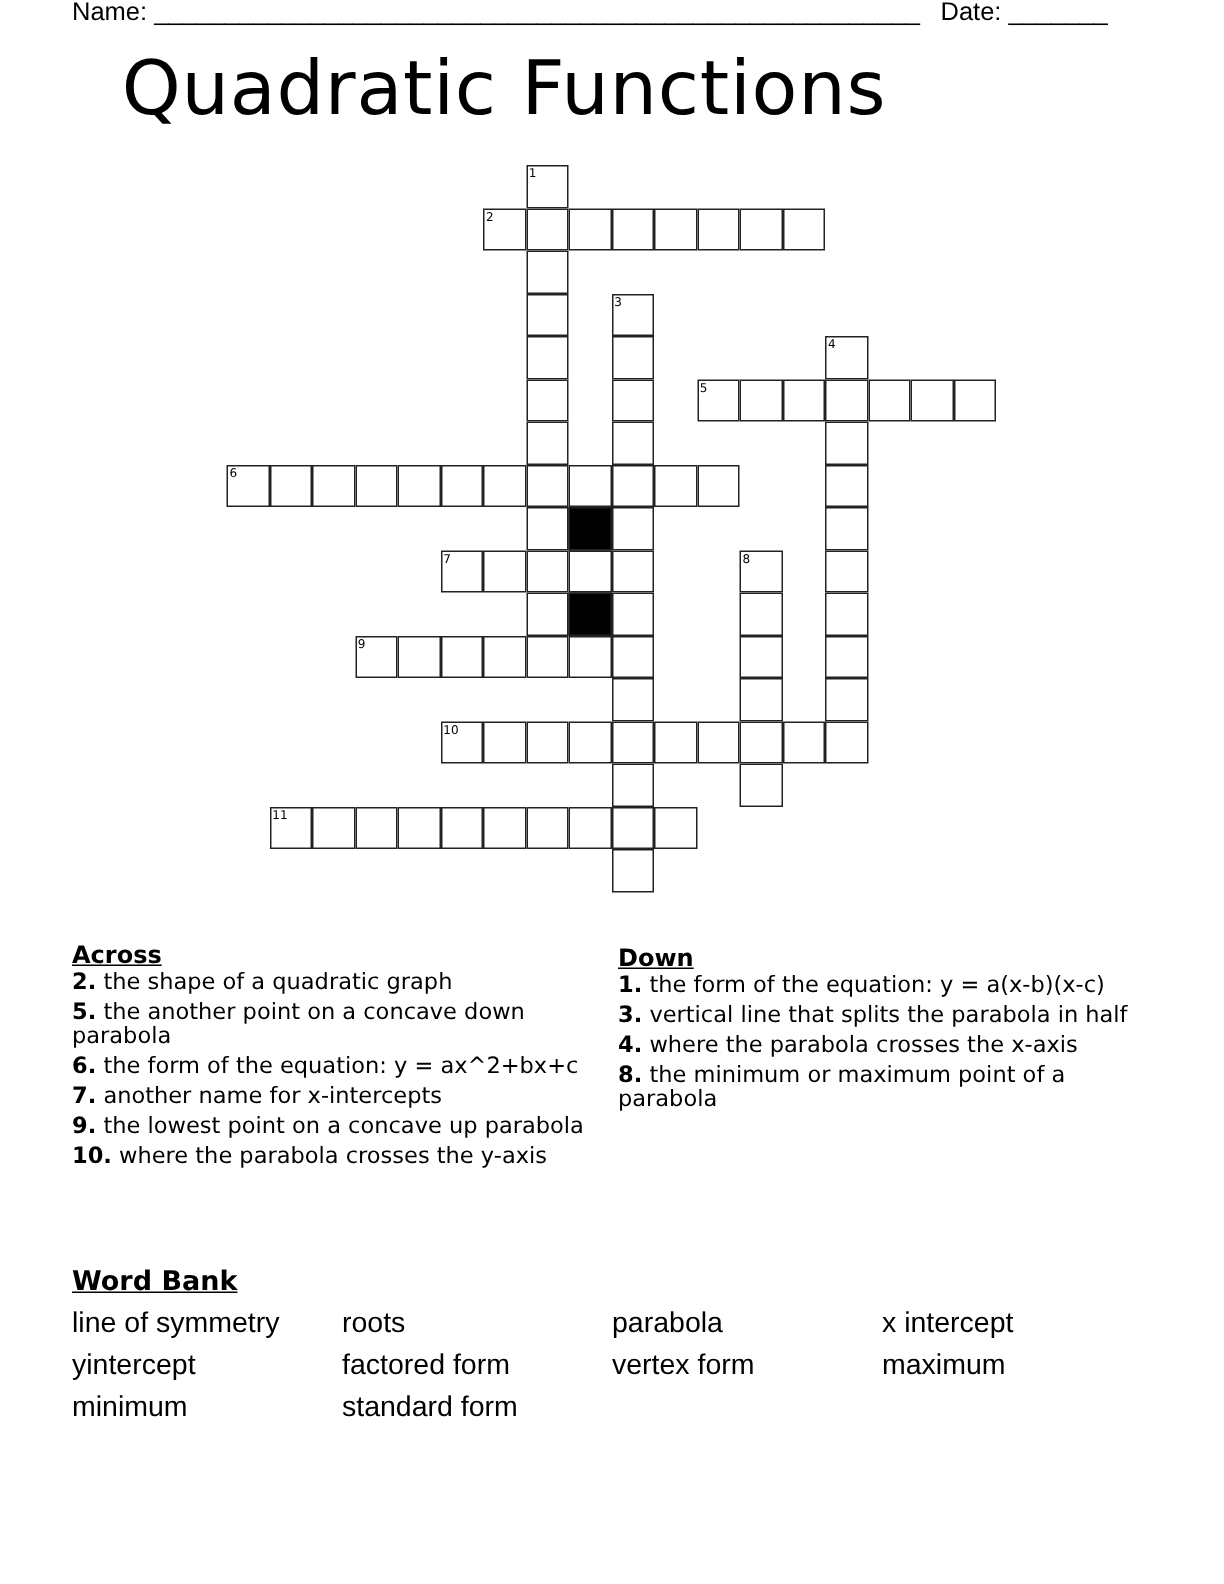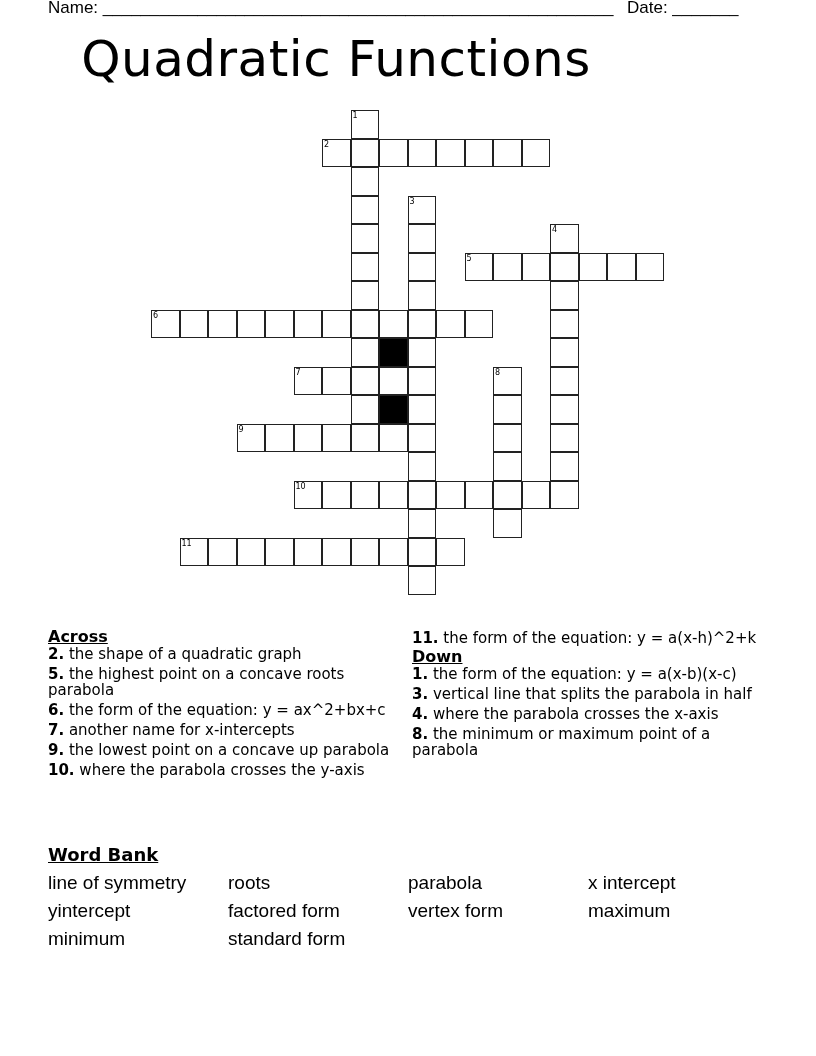--- a/index.html
+++ b/index.html
@@ -142,29 +142,28 @@
     <div class="cell" style="left: 199.5px; top: 427.5px;"></div>
     <div class="cell" style="left: 228px; top: 427.5px;"></div>
     <div class="cell" style="left: 285px; top: 427.5px;"></div>
     <div class="cell black" style="left: 228px; top: 228px;"></div>
     <div class="cell black" style="left: 228px; top: 285px;"></div>
   </div>
 
 <div class="clues" style="left:48px; top:628px; width:345px;">
   <h3>Across</h3>
   <div class="clue"><b>2.</b> <span>the shape of a quadratic graph</span></div>
-  <div class="clue"><b>5.</b> <span>the highest point on a concave roots parabola</span></div>
+  <div class="clue"><b>5.</b> <span>the another point on a concave down parabola</span></div>
   <div class="clue"><b>6.</b> <span>the form of the equation: y = ax^2+bx+c</span></div>
   <div class="clue"><b>7.</b> <span>another name for x-intercepts</span></div>
   <div class="clue"><b>9.</b> <span>the lowest point on a concave up parabola</span></div>
   <div class="clue"><b>10.</b> <span>where the parabola crosses the y-axis</span></div>
 </div>
 
 <div class="clues" style="left:412px; top:630px; width:345px;">
-  <div class="clue" style="margin-bottom:2px;"><b>11.</b> <span>the form of the equation: y = a(x-h)^2+k</span></div>
   <h3>Down</h3>
   <div class="clue"><b>1.</b> <span>the form of the equation: y = a(x-b)(x-c)</span></div>
   <div class="clue"><b>3.</b> <span>vertical line that splits the parabola in half</span></div>
   <div class="clue"><b>4.</b> <span>where the parabola crosses the x-axis</span></div>
   <div class="clue"><b>8.</b> <span>the minimum or maximum point of a parabola</span></div>
 </div>
 
 <div class="wb-title">Word Bank</div>
 <div class="wb">
   <span>line of symmetry</span>

